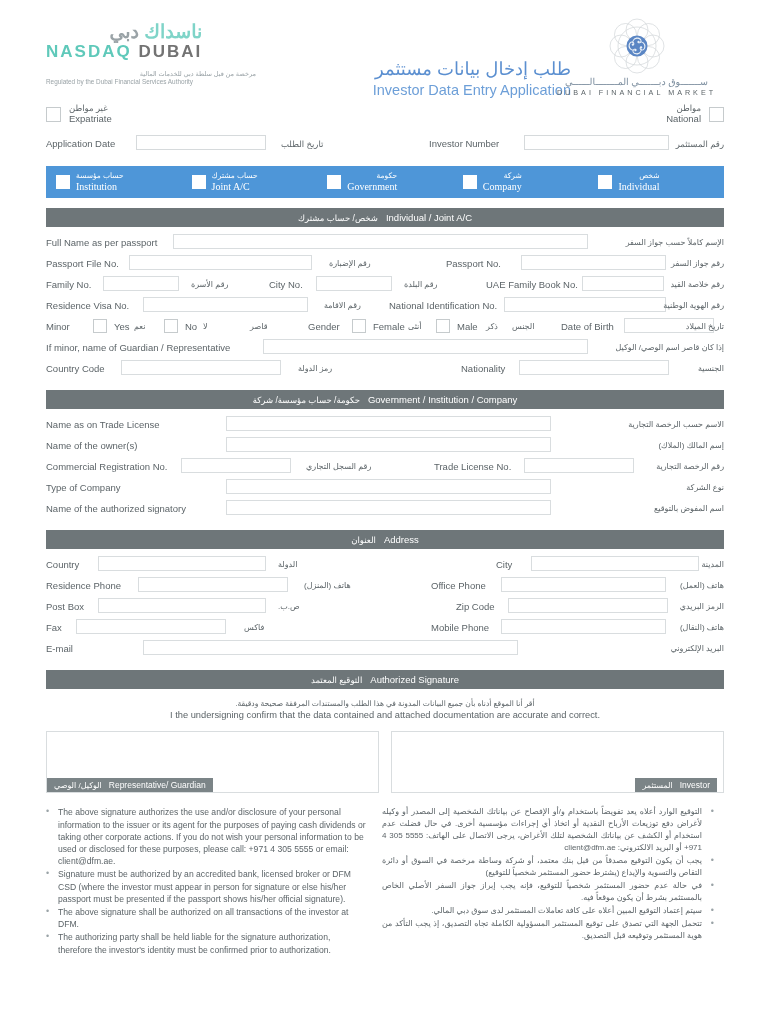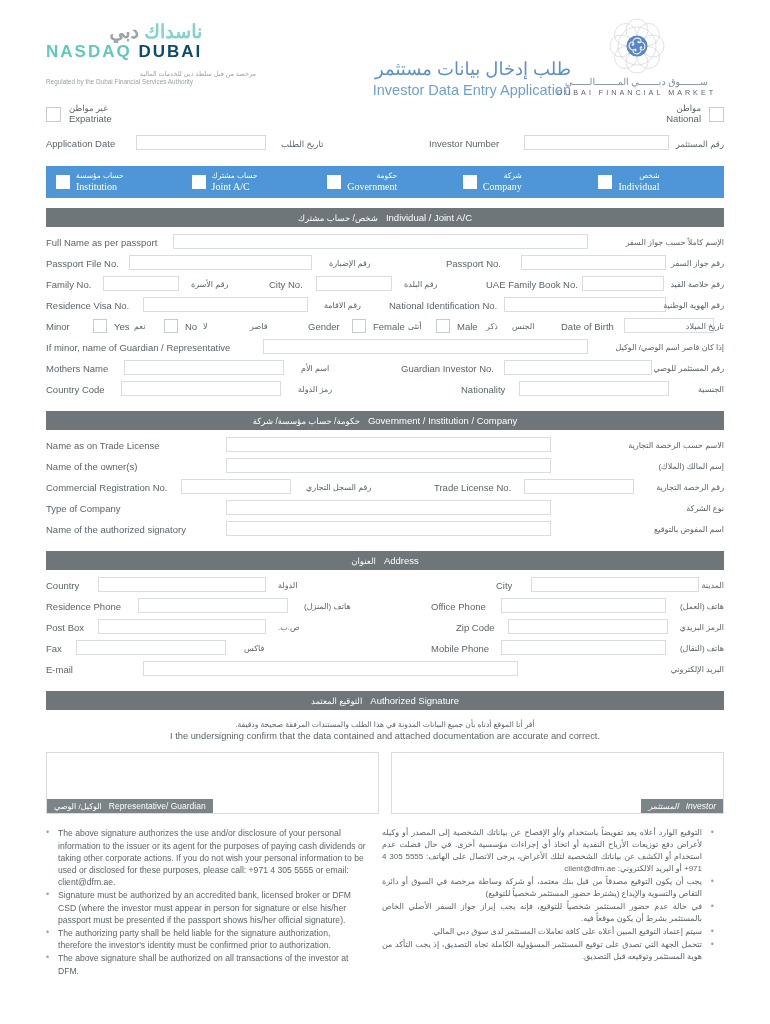--- a/index.html
+++ b/index.html
@@ -17,21 +17,21 @@
   
   .header { position:relative; height:100px; }
   .nasdaq-logo { position:absolute; left:0; top:22px; }
   .nasdaq-ar {
     font-size:19px; font-weight:bold; letter-spacing:2px;
     color:#7fd4c8; line-height:1.05; direction:rtl;
   }
   .nasdaq-ar .d2 { color:#9aa3a7; }
   .nasdaq-en { font-size:17px; font-weight:bold; letter-spacing:2.0px; line-height:1.1; margin-top:1px;}
   .nasdaq-en .n1 { color:#5fc9ba; }
-  .nasdaq-en .n2 { color:#0c4a6e; }
+  .nasdaq-en .n2 { color:#737373; }
   .reg-note { position:absolute; left:0; top:70px; width:210px; color:#9aa3a7; }
   .reg-ar { font-size:6.5px; direction:rtl; text-align:right; line-height:1.3;}
   .reg-en { font-size:6.4px; line-height:1.3;}
 
   .title-block { position:absolute; left:255px; top:58px; width:270px; text-align:right; }
   .title-ar { font-size:18px; color:#5b8fd0; direction:rtl; letter-spacing:.5px; line-height:1.25; }
   .title-en { font-size:14.5px; color:#6d9fd8; line-height:1.25; }
 
   .dfm-logo { position:absolute; right:0; top:18px; width:175px; text-align:center; }
   .dfm-mark { position:relative; width:56px; height:56px; margin:0 auto; }
@@ -105,21 +105,21 @@
     flex:1; height:62px; border:1px solid #d9dddf; background:#fff;
     position:relative;
   }
   .sigtab {
     position:absolute; bottom:0; height:14px; background:#7b8487; color:#fff;
     display:flex; align-items:center; gap:7px; padding:0 7px; font-size:8.5px;
     white-space:nowrap;
   }
   .sigtab .ar { font-size:8px; direction:rtl;text-align:right; }
   .sigbox.left .sigtab { left:0; }
-  .sigbox.right .sigtab { right:0; left:auto;font-style:italic; }
+  .sigbox.right .sigtab { right:6px; left:auto; }
 
   
   .notes { display:flex; gap:16px; margin-top:13px; }
   .notes ul { margin:0; padding:0; list-style:none; }
   .notes li { position:relative; margin-bottom:1px; }
   .col-en { width:320px; }
   .col-en li { padding-left:12px; font-size:8.6px; line-height:1.42; }
   .col-en li:before {
     content:"•"; position:absolute; left:0; top:-1px; font-size:9px; color:#9aa3a7;
   }
@@ -314,28 +314,20 @@
       <span class="box" style="left:578px; width:90px;"></span>
       <span class="arlbl" style="right:0">تاريخ الميلاد</span>
     </div>
 
     <div class="frow">
       <span class="lbl" style="left:0">If minor, name of Guardian / Representative</span>
       <span class="box" style="left:217px; width:325px;"></span>
       <span class="arlbl" style="right:0">إذا كان قاصر اسم الوصي/ الوكيل</span>
     </div>
 
-    <div class="frow">
-      <span class="lbl" style="left:0">Mothers Name</span>
-      <span class="box" style="left:78px; width:160px;"></span>
-      <span class="arlbl" style="left:255px">اسم الأم</span>
-      <span class="lbl" style="left:355px">Guardian Investor No.</span>
-      <span class="box" style="left:458px; width:148px;"></span>
-      <span class="arlbl" style="right:0">رقم المستثمر للوصي</span>
-    </div>
 
     <div class="frow">
       <span class="lbl" style="left:0">Country Code</span>
       <span class="box" style="left:75px; width:160px;"></span>
       <span class="arlbl" style="left:252px">رمز الدولة</span>
       <span class="lbl" style="left:415px">Nationality</span>
       <span class="box" style="left:473px; width:150px;"></span>
       <span class="arlbl" style="right:0">الجنسية</span>
     </div>
   </div>
@@ -452,22 +444,22 @@
         <span>Investor</span>
       </div>
     </div>
   </div>
 
   <div class="notes">
     <div class="col-en">
       <ul>
         <li>The above signature authorizes the use and/or disclosure of your personal information to the issuer or its agent for the purposes of paying cash dividends or taking other corporate actions.  If you do not wish your personal information to be used or disclosed for these purposes, please call: +971 4 305 5555 or email: client@dfm.ae.</li>
         <li>Signature must be authorized by an accredited bank, licensed broker or DFM CSD (where the investor must appear in person for signature or else his/her passport must be presented if the passport shows his/her official signature).</li>
+        <li>The above signature shall be authorized on all transactions of the investor at DFM.</li>
         <li>The authorizing party shall be held liable for the signature authorization, therefore the investor's identity must be confirmed prior to authorization.</li>
-        <li>The above signature shall be authorized on all transactions of the investor at DFM.</li>
       </ul>
     </div>
     <div class="col-ar">
       <ul>
         <li>التوقيع الوارد أعلاه يعد تفويضاً باستخدام و/أو الإفصاح عن بياناتك الشخصية إلى المصدر أو وكيله لأغراض دفع توزيعات الأرباح النقدية أو اتخاذ أي إجراءات مؤسسية أخرى. في حال فضلت عدم استخدام أو الكشف عن بياناتك الشخصية لتلك الأغراض، يرجى الاتصال على الهاتف: 5555 305 4 971+ أو البريد الالكتروني: client@dfm.ae</li>
         <li>يجب أن يكون التوقيع مصدقاً من قبل بنك معتمد، أو شركة وساطة مرخصة في السوق أو دائرة التقاص والتسوية والإيداع (يشترط حضور المستثمر شخصياً للتوقيع)</li>
         <li>في حالة عدم حضور المستثمر شخصياً للتوقيع، فإنه يجب إبراز جواز السفر الأصلي الخاص بالمستثمر بشرط أن يكون موقعاً فيه.</li>
         <li>سيتم إعتماد التوقيع المبين أعلاه على كافة تعاملات المستثمر لدى سوق دبي المالي.</li>
         <li>تتحمل الجهة التي تصدق على توقيع المستثمر المسؤولية الكاملة تجاه التصديق، إذ يجب التأكد من هوية المستثمر وتوقيعه قبل التصديق.</li>
       </ul>

